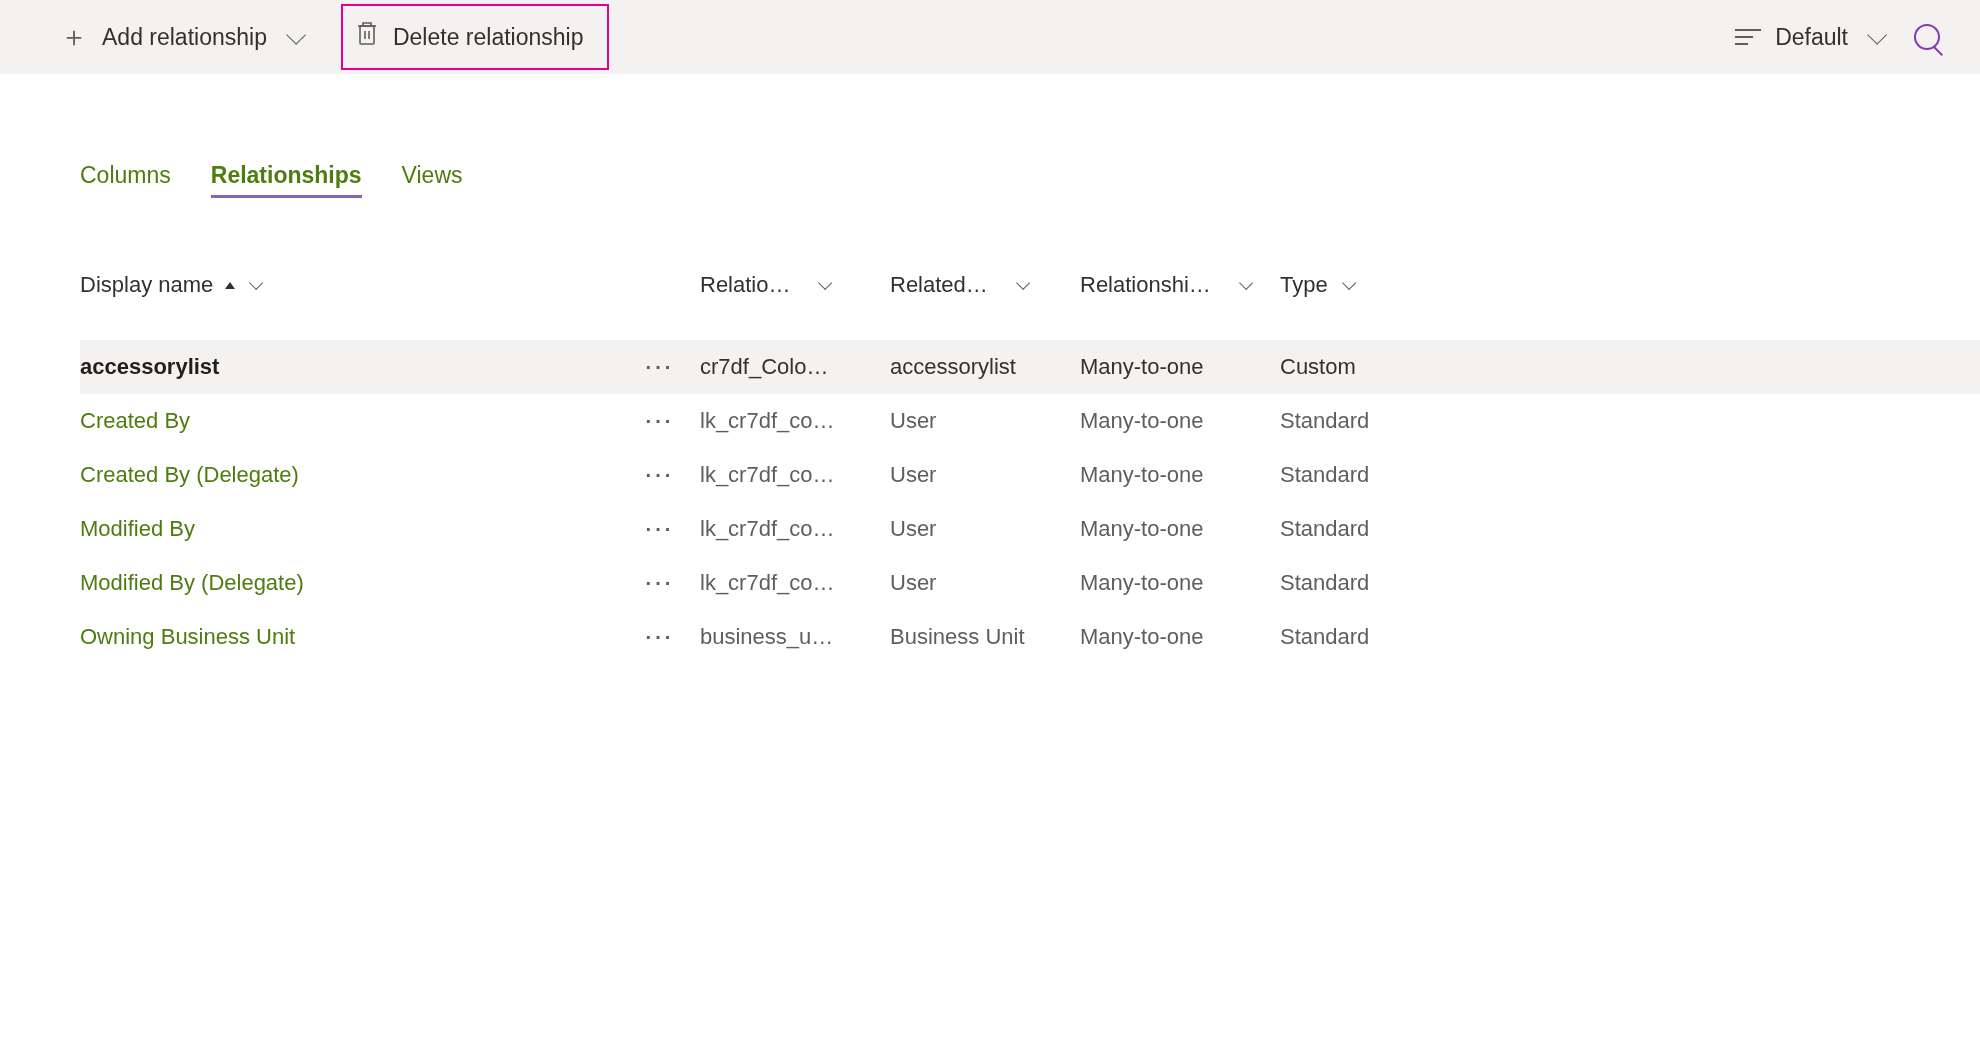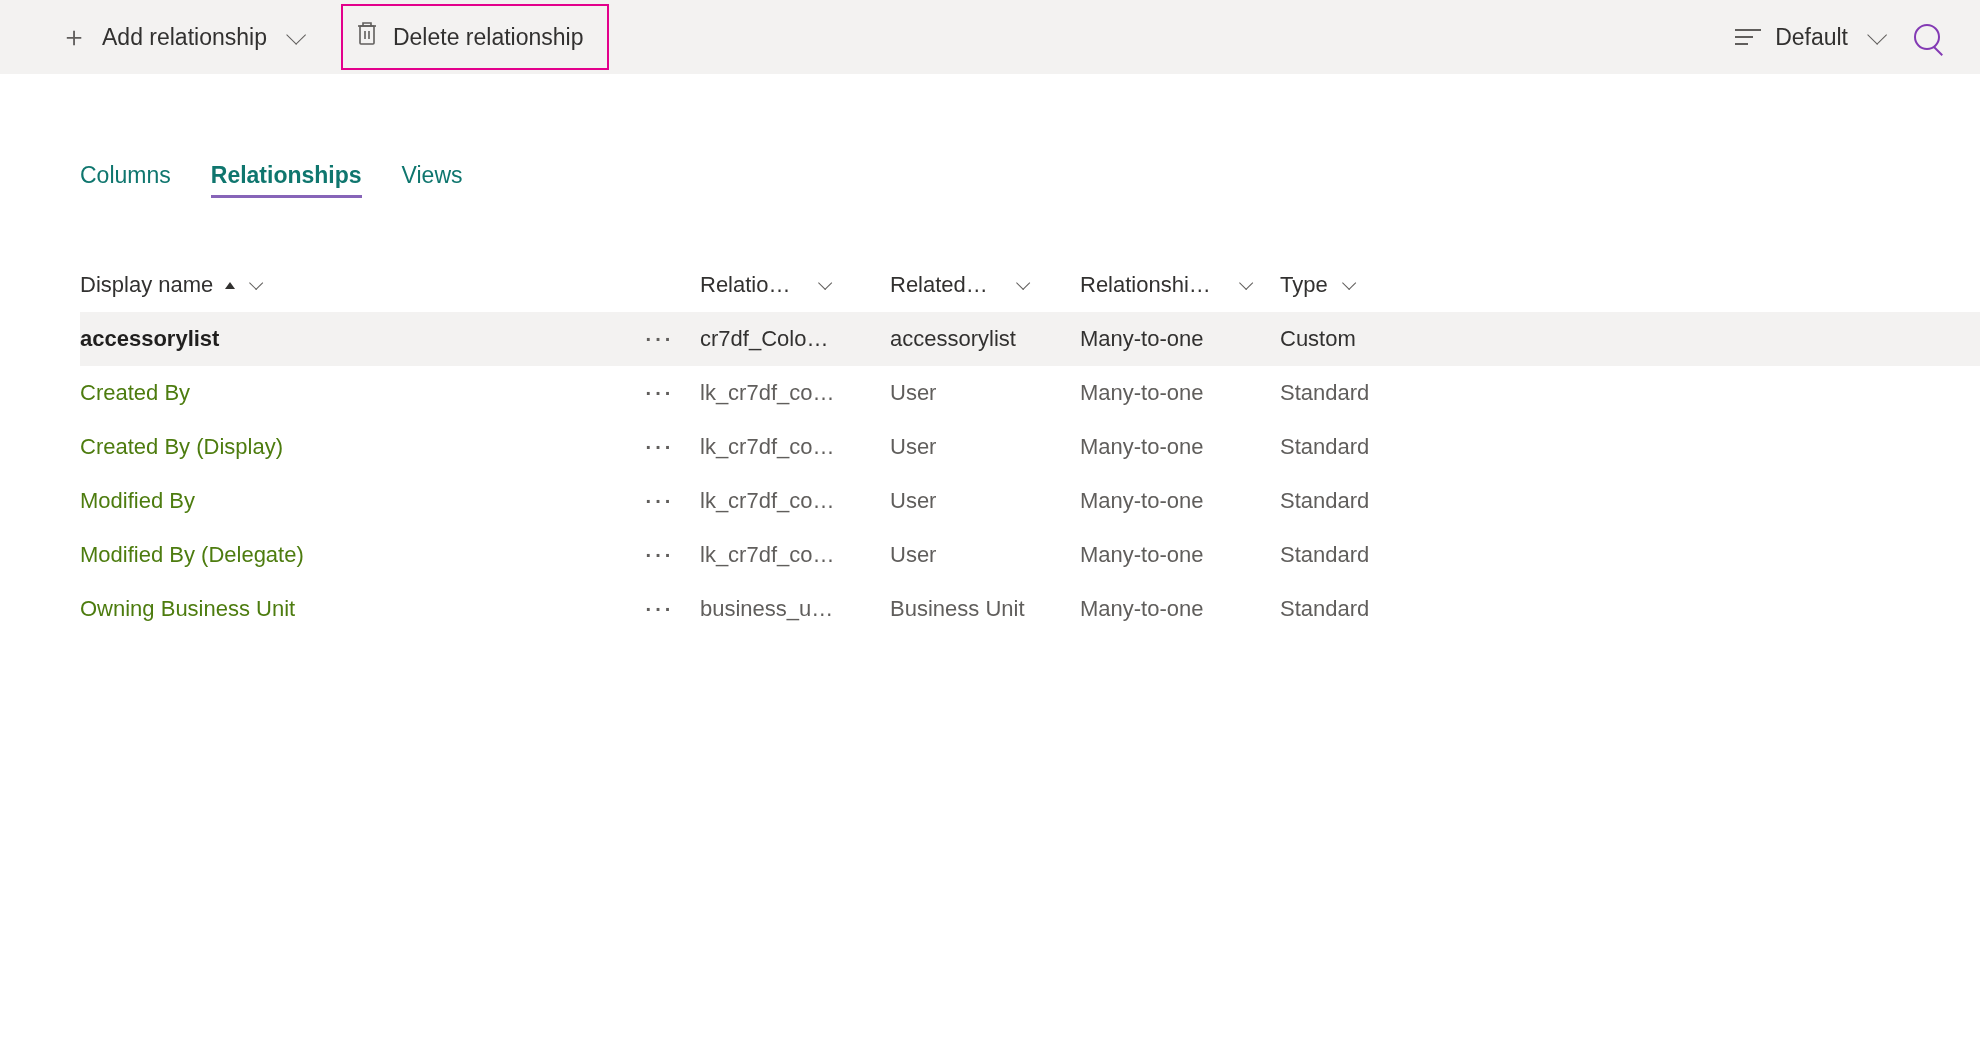--- a/index.html
+++ b/index.html
@@ -94,42 +94,42 @@
       width: 12px; height: 12px;
       border-right: 1.5px solid #a19f9d;
       border-top: 1.5px solid #a19f9d;
       transform: rotate(45deg);
     }
 
     .tabs {
       display: flex; gap: 40px; margin-top: 48px;
       font-size: 23px;
     }
-    .tab { color: #0f766e; cursor: pointer; padding-bottom: 6px; }
+    .tab { color: #4d7c0f; cursor: pointer; padding-bottom: 6px; }
     .tab.active { font-weight: 700; border-bottom: 3px solid #8764b8; }
 
     .grid { margin-top: 60px; }
     .grid-header, .grid-row {
       display: grid;
       grid-template-columns: 540px 80px 190px 190px 200px 180px;
       align-items: center;
       padding: 14px 32px 14px 0;
       font-size: 22px;
     }
     .grid-header { color: #323130; font-weight: 400; }
     .grid-header .hcell { display: flex; align-items: center; gap: 10px; cursor: pointer; }
     .grid-header .hcell .sort-up {
       display:inline-block; width:0; height:0;
       border-left:5px solid transparent;
       border-right:5px solid transparent;
       border-bottom:7px solid #323130;
       margin-left:2px;
     }
     .grid-row { color: #605e5c; }
-    .grid-row.selected { background: #f3f2f1; color: #323130; }
+    .grid-row.selected { background: #f3f2f1; color: #323130; margin-top: 28px; }
     .grid-row.selected .cell-name { font-weight: 700; color: #201f1e; }
     .cell-name { color: #4d7c0f; }
     .ellipsis-btn {
       letter-spacing: 3px;
       cursor: pointer;
       color: #605e5c;
       font-size: 20px;
       font-weight: 700;
       text-align: center;
     }
@@ -223,21 +223,21 @@
         </div>
         <div class="grid-row">
           <div class="cell-name">Created By</div>
           <div class="ellipsis-btn">···</div>
           <div class="trunc">lk_cr7df_co…</div>
           <div class="trunc">User</div>
           <div class="trunc">Many-to-one</div>
           <div>Standard</div>
         </div>
         <div class="grid-row">
-          <div class="cell-name">Created By (Display)</div>
+          <div class="cell-name">Created By (Delegate)</div>
           <div class="ellipsis-btn">···</div>
           <div class="trunc">lk_cr7df_co…</div>
           <div class="trunc">User</div>
           <div class="trunc">Many-to-one</div>
           <div>Standard</div>
         </div>
         <div class="grid-row">
           <div class="cell-name">Modified By</div>
           <div class="ellipsis-btn">···</div>
           <div class="trunc">lk_cr7df_co…</div>

